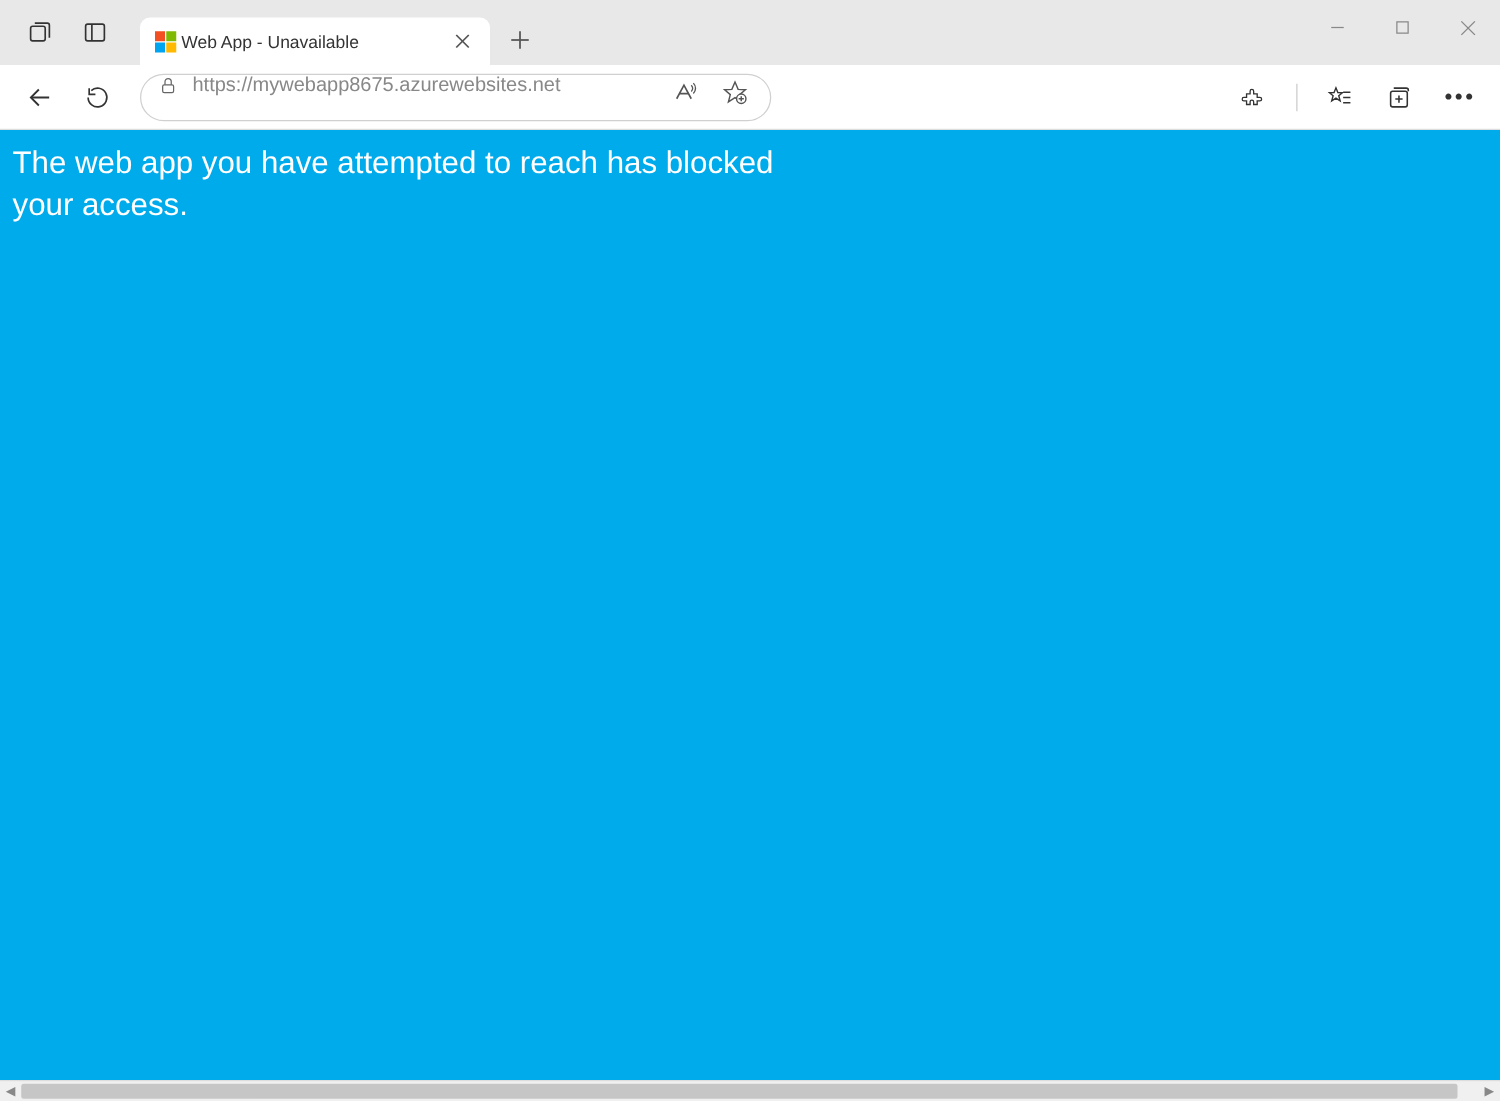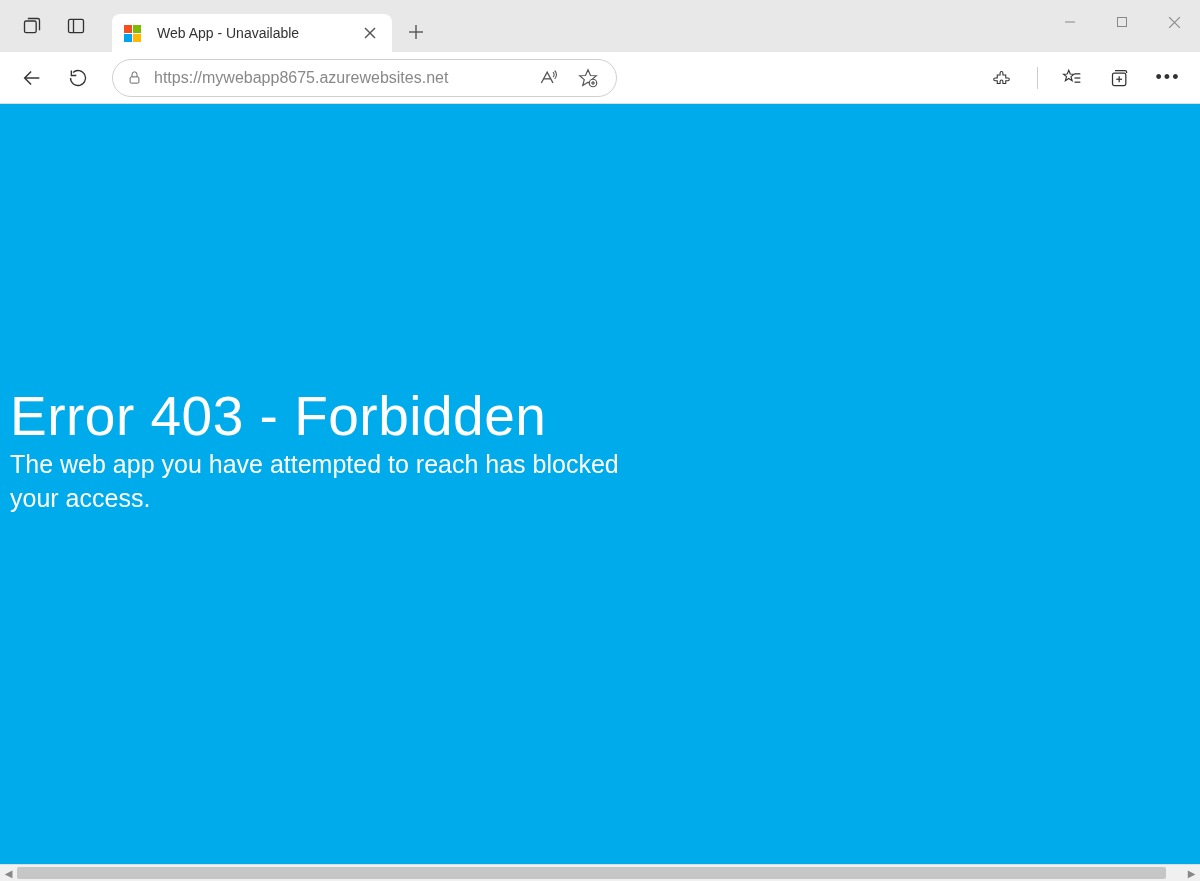--- a/index.html
+++ b/index.html
@@ -37,21 +37,21 @@
     }
     .tab {
       height: 38px;
       background: #fff;
       border-radius: 8px 8px 0 0;
       display: flex;
       align-items: center;
       padding: 0 10px 0 12px;
       margin-left: 10px;
       margin-top: 14px;
-      gap: 16px;
+      gap: 4px;
       min-width: 280px;
       position: relative;
     }
     .tab-favicon {
       display: grid;
       grid-template-columns: 8px 8px;
       grid-template-rows: 8px 8px;
       gap: 1px;
     }
     .tab-favicon div:nth-child(1){background:#f25022;}
@@ -117,21 +117,21 @@
       justify-content: center;
       color: #333;
       border-radius: 6px;
     }
     .addrbar {
       flex: 0 0 505px;
       height: 38px;
       border: 1px solid #d0d0d0;
       border-radius: 19px;
       display: flex;
-      align-items: center;
+      align-items: flex-start;
       padding: 0 14px;
       gap: 12px;
       margin-left: 8px;
       background: #fff;
     }
     .lock-icon { color: #666; }
     .url-text {
       flex: 1;
       color: #888;
       font-size: 16px;
@@ -345,21 +345,20 @@
         <line x1="7.5" y1="13.5" x2="14.5" y2="13.5"></line>
       </svg>
     </div>
     <div class="menu-dots">
       <span>•••</span>
     </div>
   </div>
 </div>
 
 <div class="content">
-  <h1 class="error-title">Error 403 - Forbidden</h1>
   <p class="error-msg">The web app you have attempted to reach has blocked your access.</p>
 </div>
 
 <div class="hscroll">
   <div class="arrow">◀</div>
   <div class="track">
     <div class="thumb"></div>
   </div>
   <div class="arrow">▶</div>
 </div>

